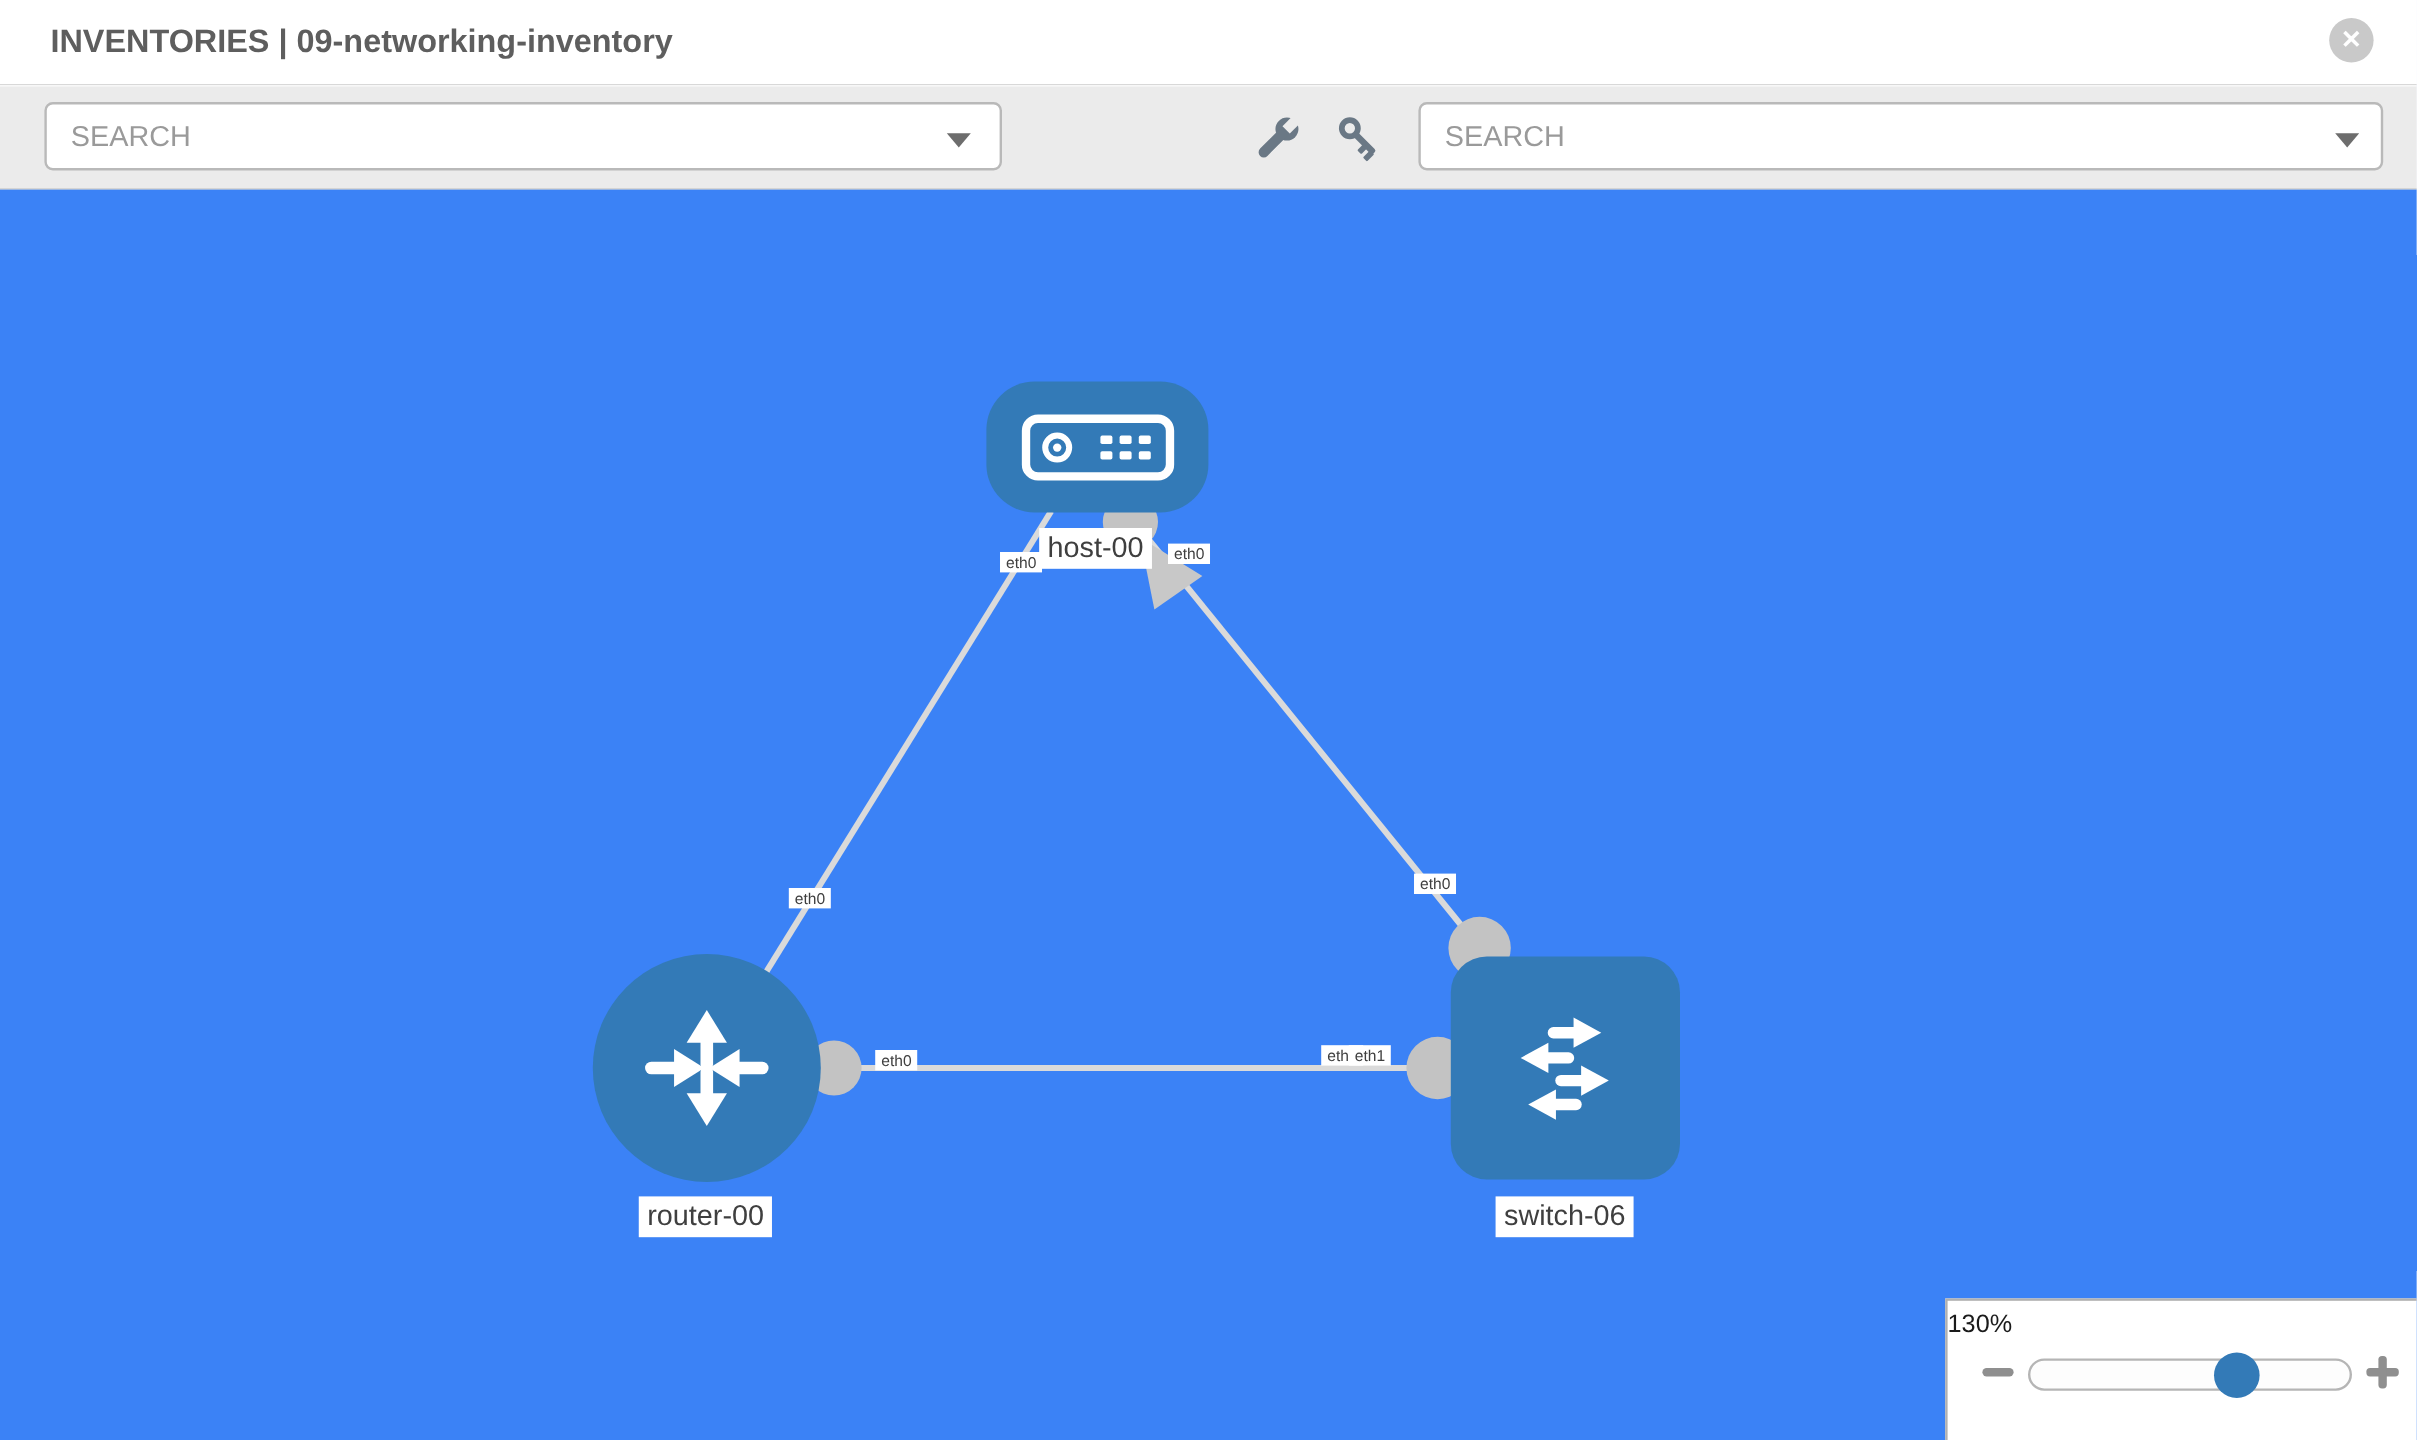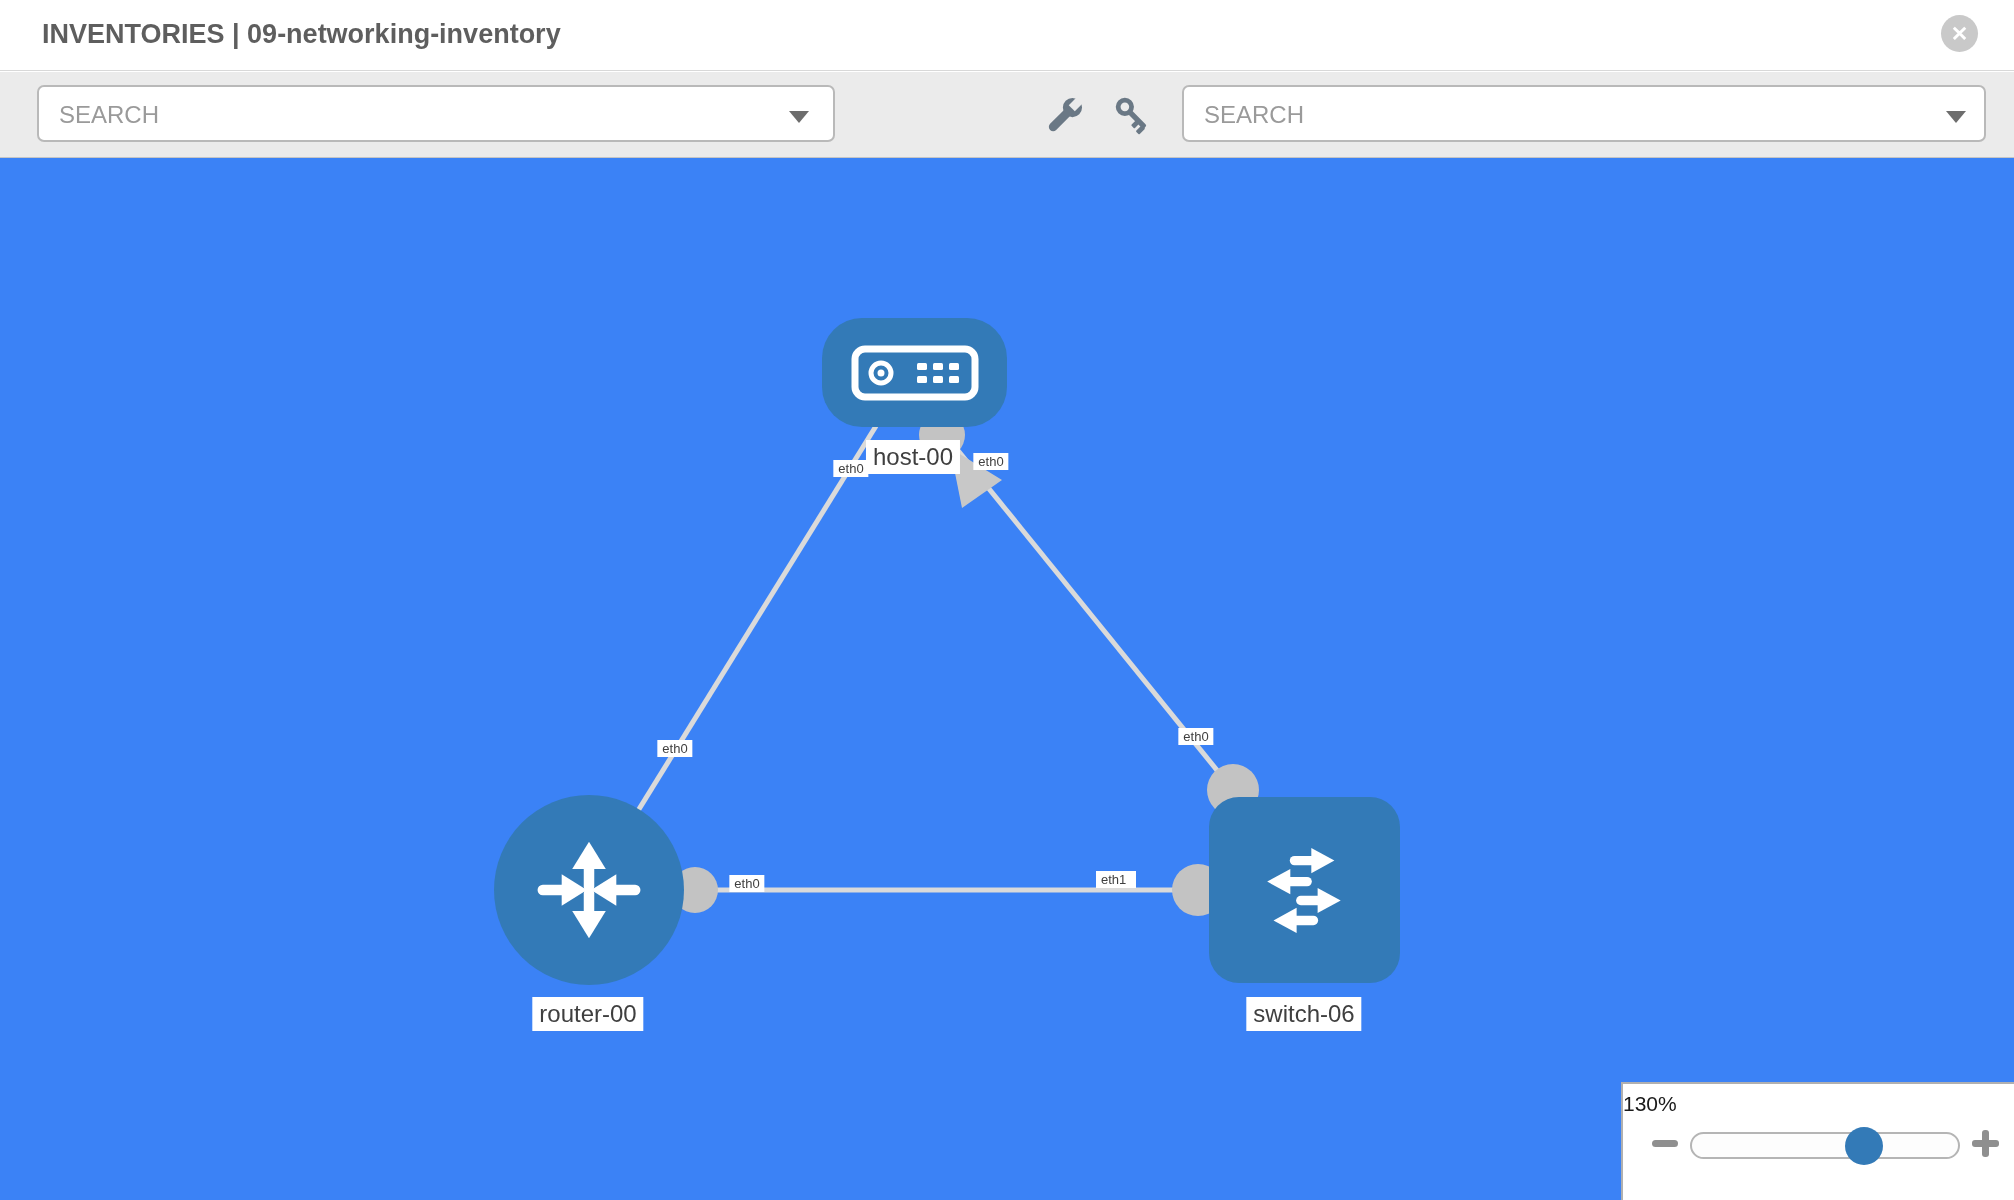--- a/index.html
+++ b/index.html
@@ -38,21 +38,21 @@
   .ctr { transform:translateX(-50%); }
   .chip-host-name    { left:913px;  top:282px; }
   .chip-router-name  { left:588px;  top:839px; }
   .chip-switch-name  { left:1304px; top:839px; }
   .chip-host-left    { left:851px;  top:302px; }
   .chip-host-right   { left:991px;  top:295px; }
   .chip-link-router  { left:675px;  top:582px; }
   .chip-link-switch  { left:1196px; top:570px; }
   .chip-router-port  { left:747px;  top:717px; }
   .chip-switch-back  { left:1101px; top:713px; z-index:2; }
-  .chip-switch-front { left:1096px; top:713px; z-index:3; }
+  .chip-switch-front { left:1124px; top:713px; z-index:3; }
 
   
   .zoom-panel { position:absolute; z-index:4; left:1621px; top:924px; width:400px; height:284px; background:#fff; border:2px solid #b0b0b0; }
   .zoom-level { position:absolute; top:8px; left:0; width:391px; font-size:21px; color:#1a1a1a; }
   .minus-bar  { position:absolute; left:29px; top:56px; width:26px; height:7px; border-radius:4px; background:#8f8f8f; cursor:pointer; }
   .plus-icon  { position:absolute; left:349px; top:46px; width:27px; height:27px; cursor:pointer; }
   .plus-icon .h { position:absolute; left:0; top:10px; width:27px; height:7px; border-radius:3px; background:#8f8f8f; }
   .plus-icon .v { position:absolute; left:10px; top:0; width:7px; height:27px; border-radius:3px; background:#8f8f8f; }
   .slider-track { position:absolute; left:67px; top:48px; width:270px; height:27px; background:#fdfdfd; border:2px solid #b5b5b5; border-radius:15px; cursor:pointer; }
   .slider-thumb { position:absolute; left:153px; top:-7px; width:38px; height:38px; border-radius:50%; background:#337ab7; cursor:grab; }

